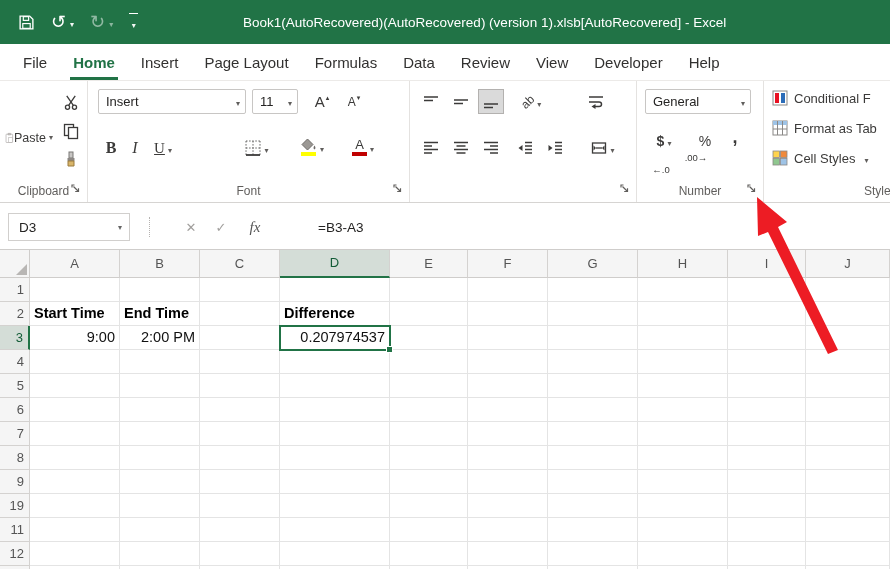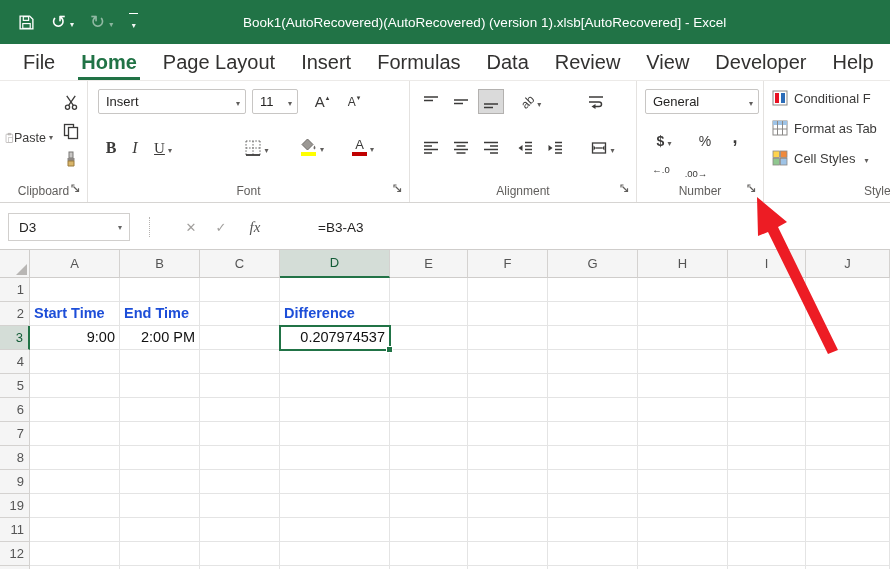--- a/index.html
+++ b/index.html
@@ -12,21 +12,21 @@
   .qbtn{display:flex;align-items:center;gap:4px;cursor:pointer;color:#fff}
   .uglyph{font-size:18px;line-height:1}
   .dim{opacity:.5}
   .wdd::after{content:"▾";font-size:8px;color:#fff;opacity:.95}
   .qat-custom{display:flex;flex-direction:column;align-items:center;line-height:1}
   .qat-custom .bar{width:9px;border-top:1.5px solid #fff;margin-bottom:1px}
   .title-text{position:absolute;left:243px;top:0;height:44px;display:flex;align-items:center;font-size:13.5px;white-space:nowrap}
 
   
   .tabsrow{position:absolute;top:44px;left:0;right:0;height:37px;background:#fff;border-bottom:1px solid #eceae8;display:flex;padding-left:10px}
-  .tab{padding:0 13px;display:flex;align-items:center;font-size:20px;color:#323130;cursor:pointer;position:relative;white-space:nowrap}
+  .tab{padding:0 13px;display:flex;align-items:center;font-size:15px;color:#323130;cursor:pointer;position:relative;white-space:nowrap}
   .tab.active{color:#217346;font-weight:700}
   .tab.active::after{content:"";position:absolute;left:10px;right:10px;bottom:0;border-bottom:3px solid #217346}
 
   
   .ribbon{position:absolute;top:81px;left:0;right:0;height:122px;background:#fff;border-bottom:1px solid #d6d4d2}
   .rgroup{position:absolute;top:0;bottom:0;border-right:1px solid #e4e2e0}
   .g-clipboard{left:0;width:88px}
   .g-font{left:88px;width:322px}
   .g-align{left:410px;width:227px}
   .g-number{left:637px;width:127px}
@@ -71,21 +71,21 @@
   .corner{position:absolute;left:0;top:0;width:30px;height:28px;background:#f5f5f5;border-right:1px solid #cfcdcb;border-bottom:1px solid #cfcdcb;cursor:pointer}
   .corner .tri{position:absolute;right:2px;bottom:2px;width:0;height:0;border-left:11px solid transparent;border-bottom:11px solid #b8b6b4}
   #col-headers{position:absolute;left:30px;top:0;right:0;height:28px;display:flex}
   .colheader{height:28px;line-height:27px;text-align:center;font-size:13px;color:#555;background:#f5f5f5;border-right:1px solid #d4d2d0;border-bottom:1px solid #cfcdcb;cursor:pointer}
   .colheader.sel{background:#d4ddd7;color:#135c37;border-bottom:2px solid #217346;line-height:26px}
   #grid-rows{position:absolute;left:0;top:28px;right:0;bottom:0;overflow:hidden}
   .grid-row{display:flex;height:24px}
   .rowheader{width:30px;line-height:23px;text-align:right;padding-right:5px;font-size:13px;color:#555;background:#f5f5f5;border-right:1px solid #d4d2d0;border-bottom:1px solid #d4d2d0;cursor:pointer;flex:0 0 30px}
   .rowheader.sel{background:#d4ddd7;color:#135c37;border-right:2px solid #217346}
   .cell{height:24px;line-height:23px;border-right:1px solid #e4e4e4;border-bottom:1px solid #e4e4e4;font-size:14.5px;padding:0 4px;background:#fff;cursor:cell;white-space:nowrap;overflow:hidden;flex:0 0 auto;color:#111}
-  .cell.bold{font-weight:700;color:#1d4ed8}
+  .cell.bold{font-weight:700;color:#000000}
   #selection-box{position:absolute;border:2px solid #217346;pointer-events:none}
   #selection-box .handle{position:absolute;right:-4px;bottom:-4px;width:7px;height:7px;background:#217346;border:1px solid #fff;pointer-events:auto;cursor:crosshair}
 
   
   .arrow-overlay{position:absolute;left:0;top:0;pointer-events:none;z-index:50}
 </style>
 </head>
 <body>
 
 <div class="titlebar">
@@ -111,22 +111,22 @@
           <span class="wdd"></span>
         </span>
     </span>
   </div>
   <div class="title-text">Book1(AutoRecovered)(AutoRecovered) (version 1).xlsb[AutoRecovered]  -  Excel</div>
 </div>
 
 <div class="tabsrow">
   <div class="tab">File</div>
   <div class="tab active">Home</div>
+  <div class="tab">Insert</div>
   <div class="tab">Page Layout</div>
-  <div class="tab">Insert</div>
   <div class="tab">Formulas</div>
   <div class="tab">Data</div>
   <div class="tab">Review</div>
   <div class="tab">View</div>
   <div class="tab">Developer</div>
   <div class="tab">Help</div>
 </div>
 
 <div class="ribbon">
 
@@ -326,47 +326,46 @@
     </div>
     <div class="tool" style="left:172px;top:54px;width:42px;height:26px">
       <svg width="16" height="16" viewBox="0 0 16 16">
           <rect x="1.5" y="3" width="13" height="10" fill="none" stroke="#3b3a39" stroke-width="1.3"></rect>
           <path d="M2.5 5.5 L5 8 L2.5 10.5 Z" fill="#3b3a39"></path>
           <path d="M13.5 5.5 L11 8 L13.5 10.5 Z" fill="#3b3a39"></path>
           <path d="M5 8 H11" stroke="#3b3a39" stroke-width="1.3"></path>
         </svg>
       <span class="dd"></span>
     </div>
-    <div class="glabel">Alignment</div>
     <div class="launcher">
       <svg width="10" height="10" viewBox="0 0 10 10">
           <path d="M1 3.5 V1 H3.5 M2.5 2.5 L7.5 7.5 M7.5 4.2 V7.5 H4.2" fill="none" stroke="#605e5c" stroke-width="1.2"></path>
         </svg>
     </div>
   </div>
 
   <div class="rgroup g-number">
-    <div class="combo" style="left:8px;top:8px;width:114px">
+    <div class="combo" style="left:8px;top:8px;width:106px">
       <span>General</span>
         <span class="dd"></span>
     </div>
     <div class="tool" style="left:12px;top:48px;width:30px;height:24px">
       <span class="numglyph">$</span>
         <span class="dd"></span>
     </div>
     <div class="tool" style="left:56px;top:48px;width:24px;height:24px">
       <span class="numglyph" style="font-weight:400">%</span>
     </div>
     <div class="tool" style="left:88px;top:44px;width:20px;height:24px">
       <span class="numglyph" style="font-size:18px">,</span>
     </div>
     <div class="tool" style="left:10px;top:78px;width:28px;height:20px">
       <span class="decglyph">←.0</span>
     </div>
-    <div class="tool" style="left:44px;top:82px;width:30px;height:20px">
+    <div class="tool" style="left:44px;top:66px;width:30px;height:20px">
       <span class="decglyph">.00→</span>
     </div>
     <div class="glabel">Number</div>
     <div class="launcher">
       <svg width="10" height="10" viewBox="0 0 10 10">
           <path d="M1 3.5 V1 H3.5 M2.5 2.5 L7.5 7.5 M7.5 4.2 V7.5 H4.2" fill="none" stroke="#605e5c" stroke-width="1.2"></path>
         </svg>
     </div>
   </div>
 

